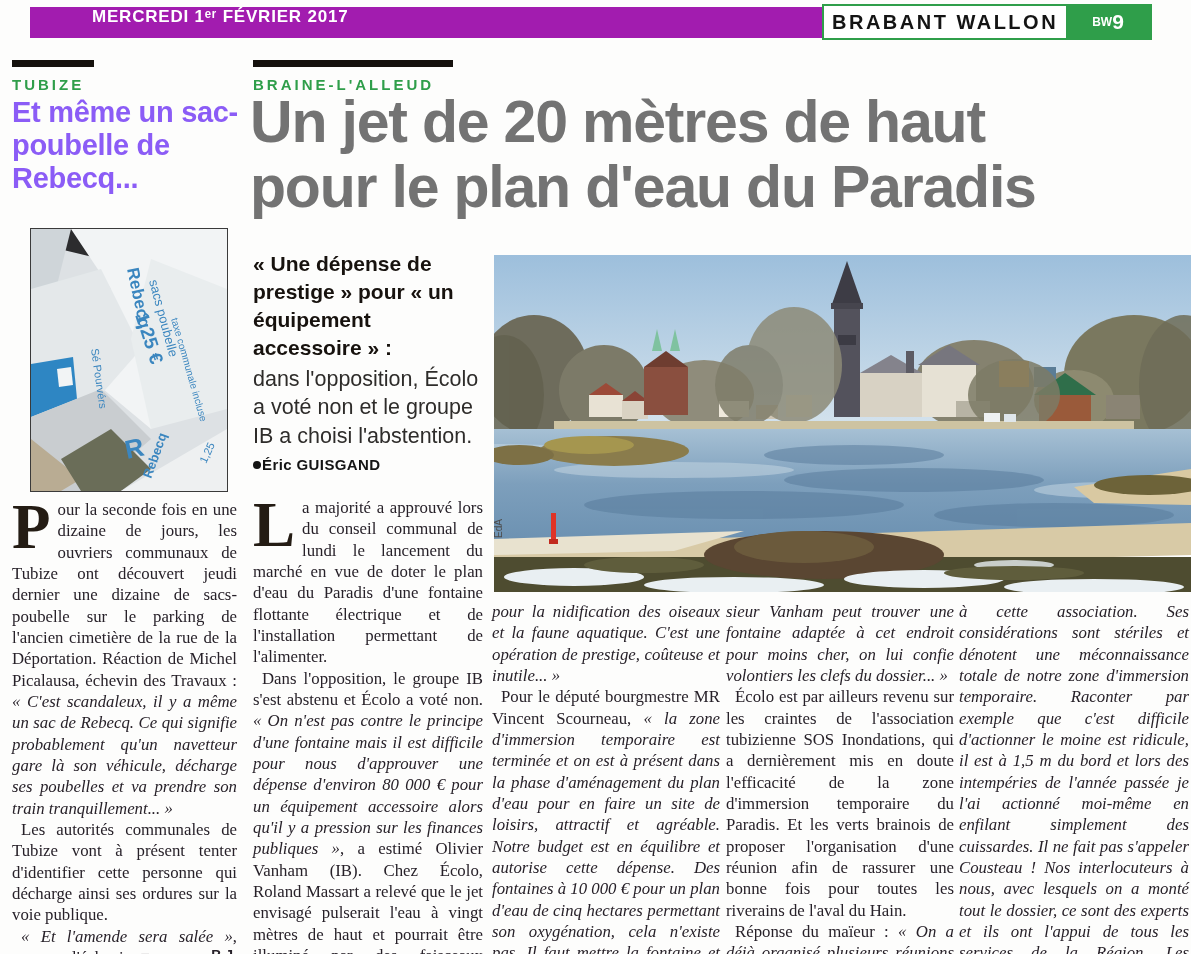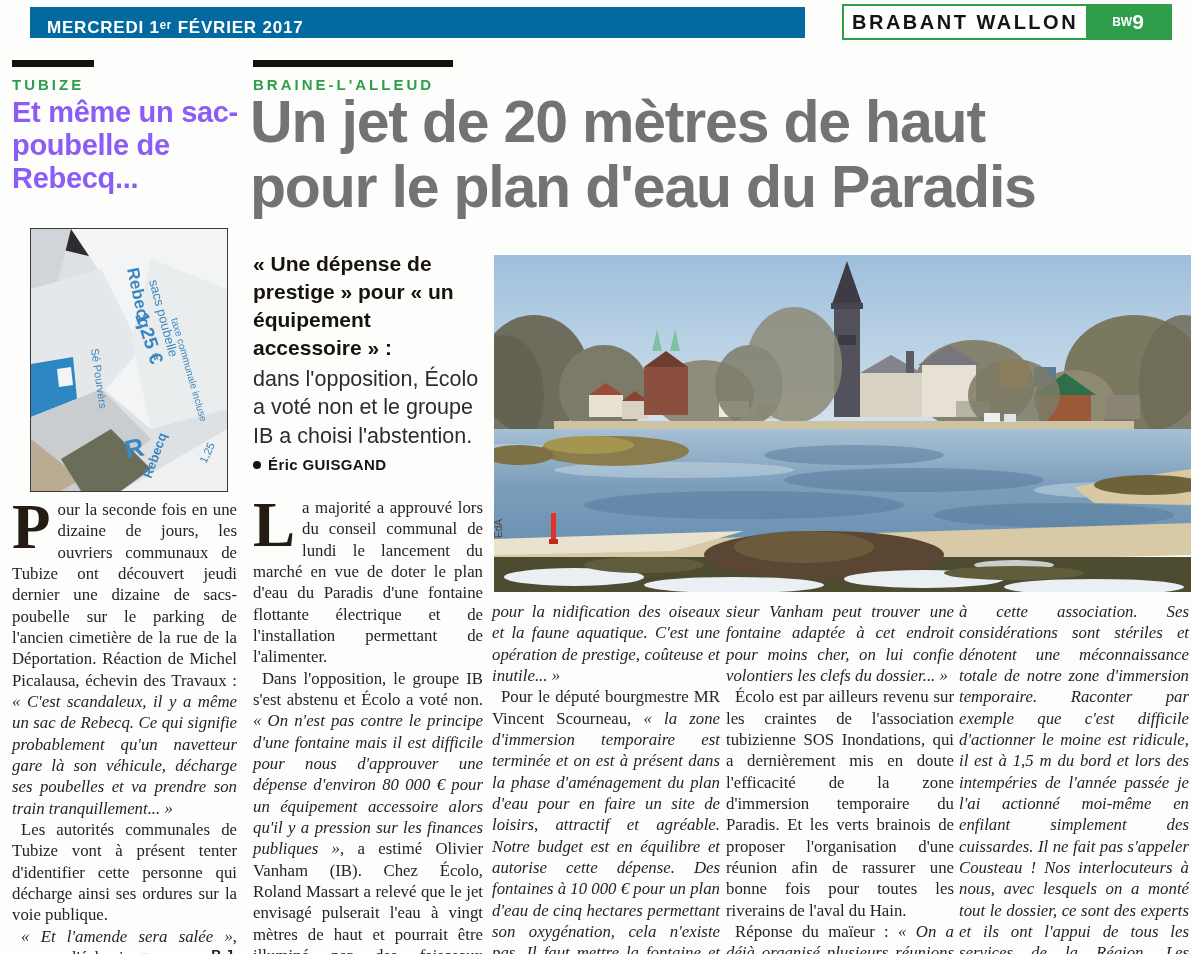--- a/index.html
+++ b/index.html
@@ -1,23 +1,23 @@
 <!DOCTYPE html>
 <html><head>
 <meta charset="utf-8">
 <style>
   html,body{margin:0;padding:0;background:#e8e8e6;}
   #page{position:relative;width:1191px;height:954px;background:#fdfdfc;margin:0 auto;overflow:hidden;
         font-family:"Liberation Sans",sans-serif;}
   
-  .date-bar{position:absolute;left:30px;top:7px;width:775px;height:31px;background:#0369a1;
-            display:flex;align-items:flex-end;}
+  .date-bar{position:absolute;left:30px;top:7px;width:775px;height:31px;background:#a21caf;
+            display:flex;align-items:flex-start;padding-left:45px;}
   .date-text{color:#fff;font-weight:bold;font-size:17px;letter-spacing:.8px;padding-left:17px;}
   .section-box{position:absolute;left:822px;top:4px;width:330px;height:36px;border:2px solid #2f9e4a;
-               display:flex;box-sizing:border-box;background:#fff;margin-left:20px;}
+               display:flex;box-sizing:border-box;background:#fff;}
   .section-name{flex:1;display:flex;align-items:center;justify-content:center;
                 font-weight:bold;font-size:20px;letter-spacing:2.5px;color:#141414;white-space:nowrap;padding:0 8px;}
   .section-edition{width:94px;background:#2f9e4a;display:flex;align-items:center;justify-content:center;
                    padding:0 2px;box-sizing:border-box;}
   .edition-code{color:#fff;font-weight:bold;font-size:12px;}
   .page-num{color:#fff;font-weight:bold;font-size:21px;}
   
   .black-rule{position:absolute;height:7px;background:#15110d;}
   .kicker{position:absolute;color:#2f9e4a;font-weight:bold;font-size:15px;letter-spacing:3px;}
   
@@ -26,21 +26,21 @@
   .bag-photo{position:absolute;left:30px;top:228px;width:196px;height:262px;border:1px solid #3a3a3a;
              box-sizing:content-box;}
   .left-body{position:absolute;left:12px;top:499px;width:225px;}
   
   .main-title{position:absolute;left:250px;top:90px;width:941px;font-weight:bold;font-size:59px;
               line-height:1.1;color:#737373;letter-spacing:-1.2px;}
   .standfirst{position:absolute;left:253px;top:250px;width:232px;line-height:1.34;}
   .sf-bold{font-weight:bold;font-size:21px;color:#17120e;display:block;}
   .sf-rest{font-weight:normal;font-size:21.5px;color:#2e2c2a;display:block;margin-top:2px;}
   .byline{position:absolute;left:253px;top:456px;font-weight:bold;font-size:15px;color:#141414;
-          letter-spacing:.4px;display:flex;align-items:center;gap:7px;}
+          letter-spacing:.4px;display:flex;align-items:center;gap:1px;}
   .byline-dot{width:8px;height:8px;border-radius:50%;background:#141414;display:inline-block;}
   .main-photo{position:absolute;left:494px;top:255px;width:697px;height:337px;}
   .photo-credit{position:absolute;left:468px;top:523px;width:60px;transform:rotate(-90deg);
                 transform-origin:center;font-size:10px;color:#4c4c4c;text-align:center;}
   .caption-box{position:absolute;left:903px;top:504px;width:281px;box-sizing:border-box;background:#fff;
                border:1px solid #1e1e1e;padding:7px 9px;font-size:14.5px;line-height:1.32;color:#1a1a1a;}
   .cap-b{font-weight:bold;}
   
   .body-col{position:absolute;font-family:"Liberation Serif",serif;font-size:16.8px;line-height:1.27;
             text-align:justify;color:#272129;}

